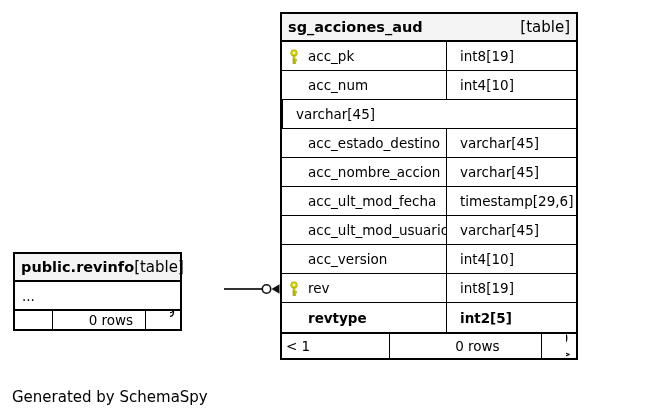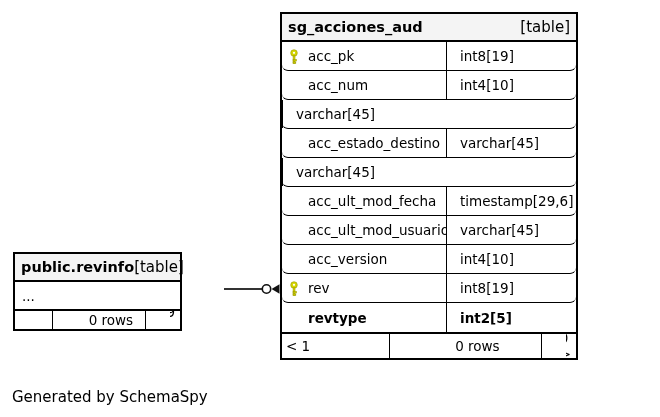--- a/index.html
+++ b/index.html
@@ -4,21 +4,21 @@
 <style>
   html,body{margin:0;padding:0;background:#ffffff;}
   body{width:660px;height:417px;font-family:"DejaVu Sans","Liberation Sans",sans-serif;color:#000;}
   .stage{position:relative;width:660px;height:417px;overflow:hidden;background:#fff;}
   .tbl, .tbl *{box-sizing:border-box;}
   .tbl{position:absolute;border:2px solid #000;background:#fff;}
   .tbl-header{display:flex;justify-content:space-between;align-items:center;
     background:#f4f4f4;border-bottom:2px solid #000;height:28px;padding:0 6px;}
   .tbl-title{font-weight:bold;font-size:14.5px;white-space:nowrap;cursor:pointer;}
   .tbl-tag{font-size:15px;white-space:nowrap;}
-  .row{display:flex;height:29px;border-bottom:1px solid #000;align-items:stretch;font-size:13.5px;border-radius:6px;}
+  .row{display:flex;height:29px;border-bottom:1px solid #000;align-items:stretch;font-size:13.5px;}
   .rows .row:last-child{border-bottom:none;font-weight:bold;}
   .cell-name{flex:1;display:flex;align-items:center;padding-left:7px;overflow:hidden;}
   .icon-slot{width:19px;display:flex;align-items:center;flex-shrink:0;}
   .cell-type{width:130px;border-left:1px solid #000;display:flex;align-items:center;padding-left:13px;}
   .tbl-footer{display:flex;border-top:2px solid #000;font-size:13.5px;align-items:stretch;gap:24px;}
   .big .tbl-footer{height:26px;}
   .rv  .tbl-footer{height:20px;}
   .f-cell{display:flex;align-items:center;overflow:hidden;}
   .f-left{border-right:1px solid #000;padding:0 4px;justify-content:flex-start;}
   .f-mid{border-right:1px solid #000;justify-content:center;}
@@ -77,20 +77,24 @@
 
       <div class="row">
         <span class="cell-name">
           <span class="icon-slot"></span>
           <span>acc_estado_destino</span>
         </span>
         <span class="cell-type">varchar[45]</span>
       </div>
 
       <div class="row">
+        <span class="cell-name">
+          <span class="icon-slot"></span>
+          <span>acc_nombre_accion</span>
+        </span>
         <span class="cell-type">varchar[45]</span>
       </div>
 
       <div class="row">
         <span class="cell-name">
           <span class="icon-slot"></span>
           <span>acc_ult_mod_fecha</span>
         </span>
         <span class="cell-type">timestamp[29,6]</span>
       </div>

